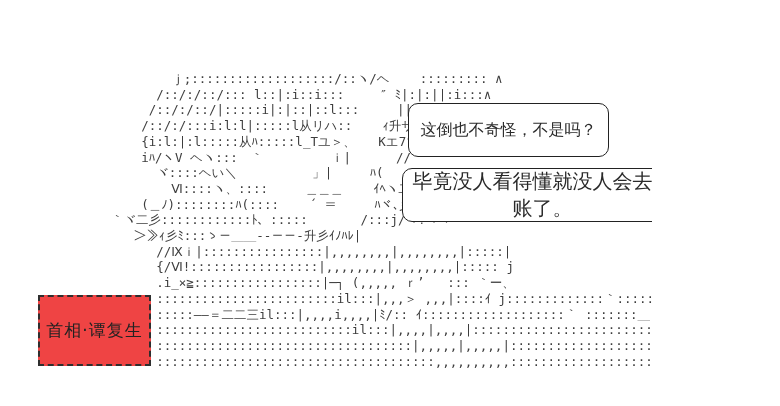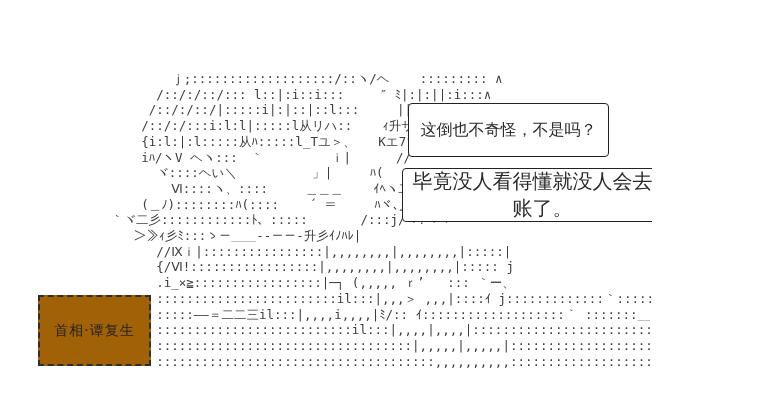--- a/index.html
+++ b/index.html
@@ -18,42 +18,42 @@
     font-size:12.5px;
     line-height:15.7px;
     letter-spacing:0;
     color:#3d3d3d;
     white-space:pre;
   }
   .bubble{
     position:absolute;
     background:#ffffff;
     border:1.5px solid #222222;
-    border-radius:4px;
+    border-radius:10px;
     display:flex;
     align-items:center;
     justify-content:center;
     font-family:"DejaVu Sans",sans-serif;
     color:#2a2a2a;
     text-align:center;
     box-sizing:border-box;
   }
   .bubble-1{left:408px;top:103px;width:201px;height:54px;font-size:16px;}
   .bubble-2{left:402px;top:168px;width:281px;height:54px;font-size:20px;}
   .nameplate{
     position:absolute;
     left:38px;top:295px;
     width:113px;height:71px;
     box-sizing:border-box;
     border:2px dashed #2e2e2e;
-    background:#a16207;
+    background:#ef4444;
     display:flex;
     align-items:center;
     justify-content:center;
-    font-size:14px;
+    font-size:17px;
     color:#222222;
     letter-spacing:1px;
   }
 </style>
 </head>
 <body>
 
 <div class="screen">
 
   <pre class="aa">          ｊ;:::::::::::::::::::/::ヽ/ヘ    ::::::::: ∧

